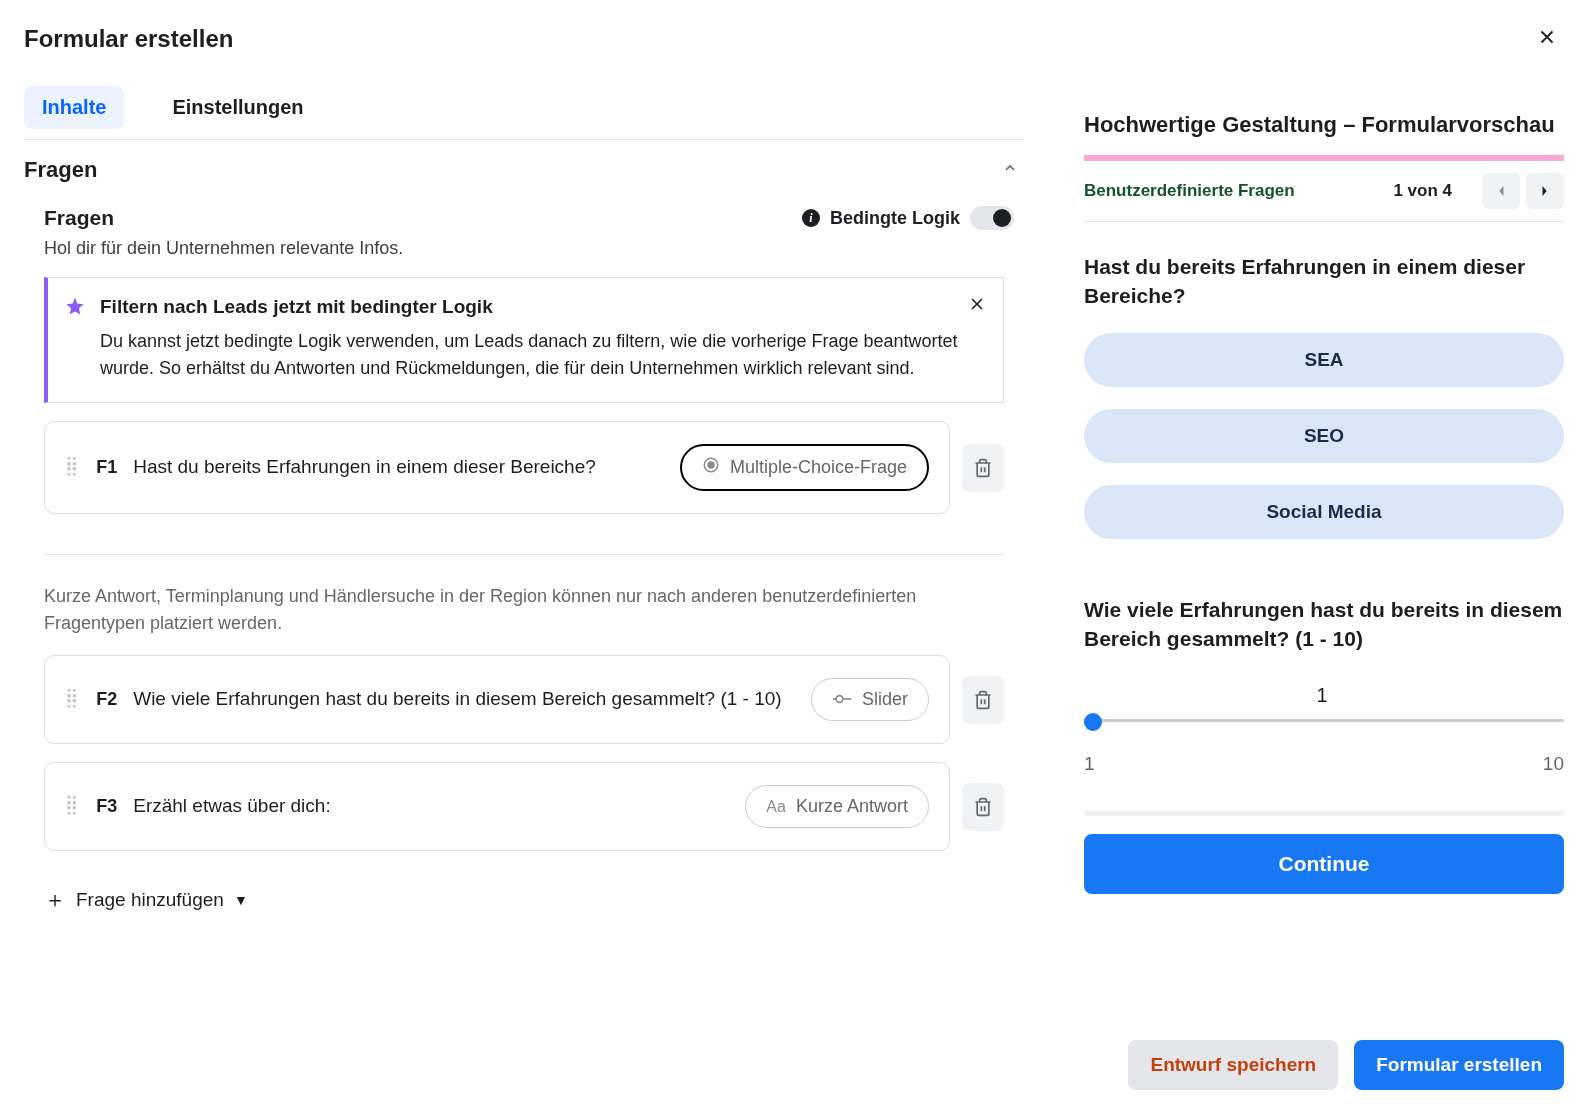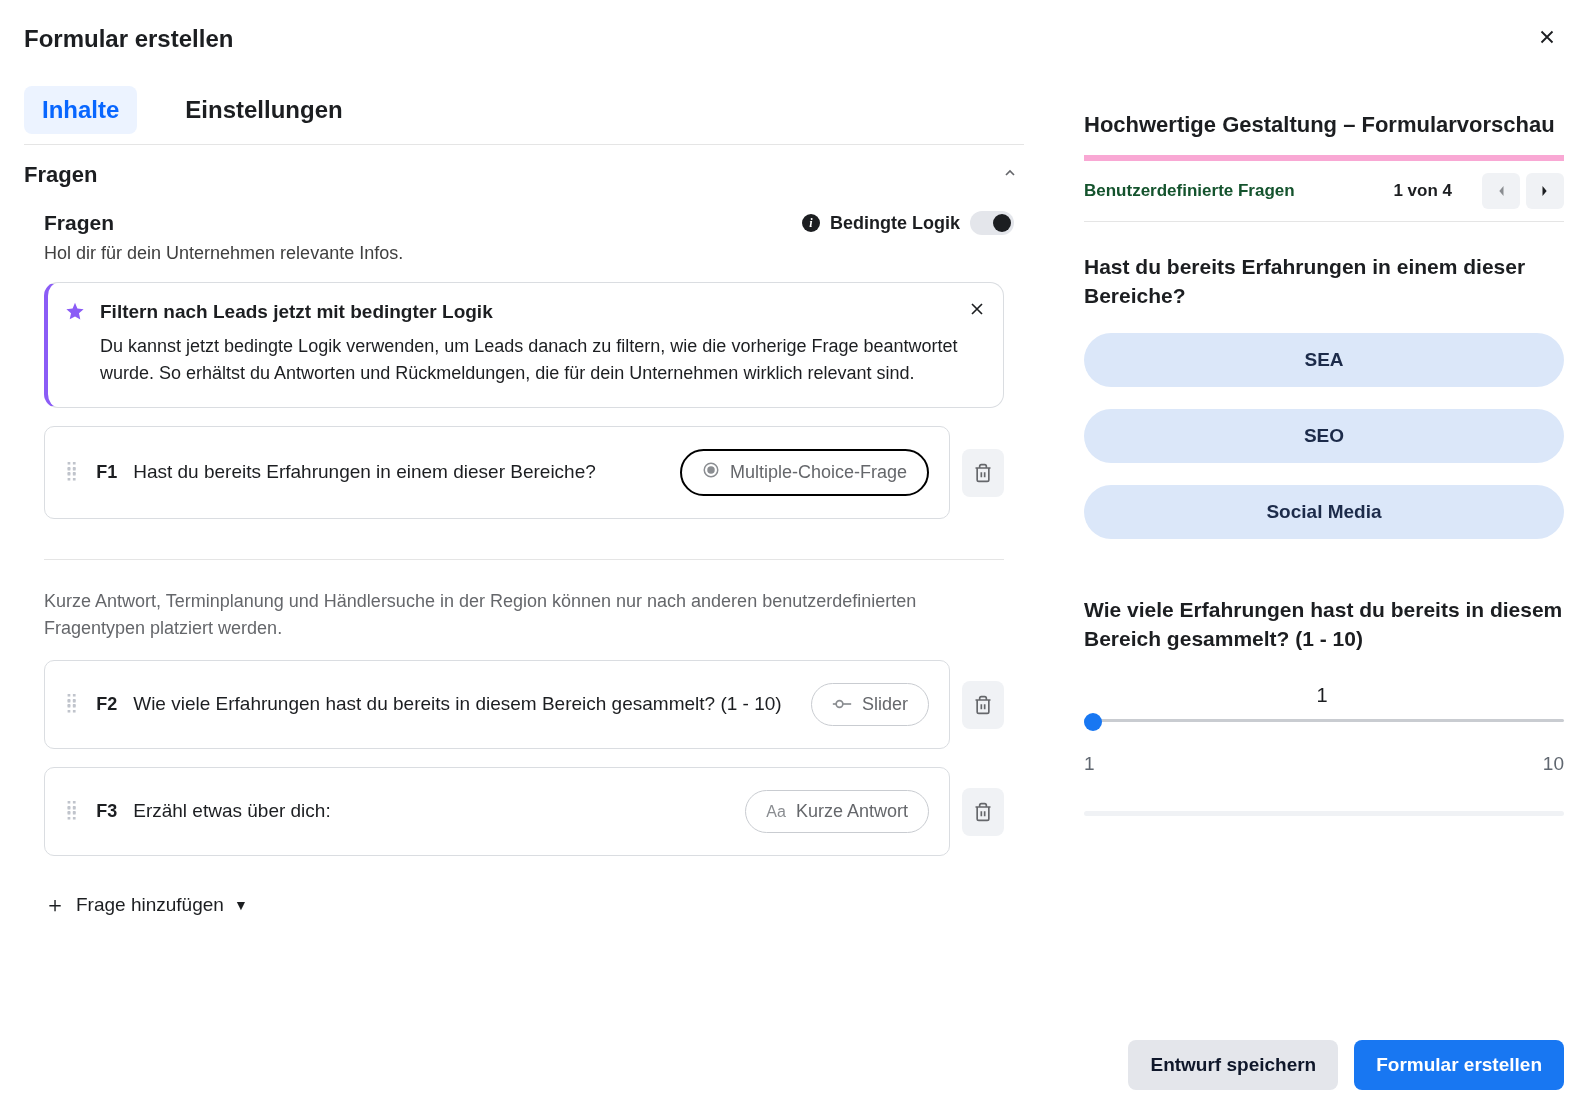--- a/index.html
+++ b/index.html
@@ -42,21 +42,21 @@
     flex-direction: column;
     min-width: 0;
   }
   .tabs {
     display: flex;
     gap: 30px;
     align-items: center;
     margin-top: 18px;
   }
   .tab {
-    font-size: 24px;
+    font-size: 20px;
     font-weight: 600;
     padding: 10px 18px;
     border-radius: 8px;
     cursor: pointer;
     color: #1c1e21;
   }
   .tab.active {
     color: #0866ff;
     background: #ecf3ff;
   }
@@ -108,21 +108,21 @@
   .toggle .knob {
     position: absolute; right: 3px; top: 3px;
     width: 18px; height: 18px; border-radius: 50%;
     background: #1c1e21;
   }
 
   .banner {
     margin: 18px 20px 0;
     border: 1px solid #dadde1;
     border-left: 4px solid #8b5cf6;
-    border-radius: 14px;
+    border-radius: 0;
     padding: 18px 18px 20px 16px;
     display: flex;
     gap: 14px;
     align-items: flex-start;
     position: relative;
   }
   .banner .star { flex: none; }
   .banner-title { font-size: 19px; font-weight: 700; }
   .banner-body  { font-size: 18px; color: #1c1e21; margin-top: 10px; line-height: 1.5; }
   .banner-close { position: absolute; top: 16px; right: 16px; cursor:pointer; }
@@ -299,21 +299,21 @@
     justify-content:flex-end;
     gap: 16px;
   }
   .btn {
     font-size: 19px;
     font-weight: 700;
     padding: 14px 22px;
     border-radius: 8px;
     cursor:pointer;
   }
-  .btn.secondary { background:#e4e6eb; color:#0f172a; }
+  .btn.secondary { background:#e4e6eb; color:#c2410c; }
   .btn.primary   { background:#1877f2; color:#fff; }
 </style>
 </head>
 <body>
 
 <div class="app">
   <div class="header">
     <div class="title">Formular erstellen</div>
     <div class="close-x">
       <svg viewBox="0 0 24 24" fill="none" stroke="currentColor" stroke-width="2">
@@ -478,20 +478,21 @@
           <div class="track"></div>
           <div class="thumb"></div>
         </div>
         <div class="slider-scale">
           <span>1</span>
           <span>10</span>
         </div>
       </div>
 
       <div class="thin-line"></div>
+      <div class="continue">Continue</div>
     </div>
   </div>
 
   <div class="footer">
     <div class="btn secondary">Entwurf speichern</div>
     <div class="btn primary">Formular erstellen</div>
   </div>
 </div>
 
 </body></html>

